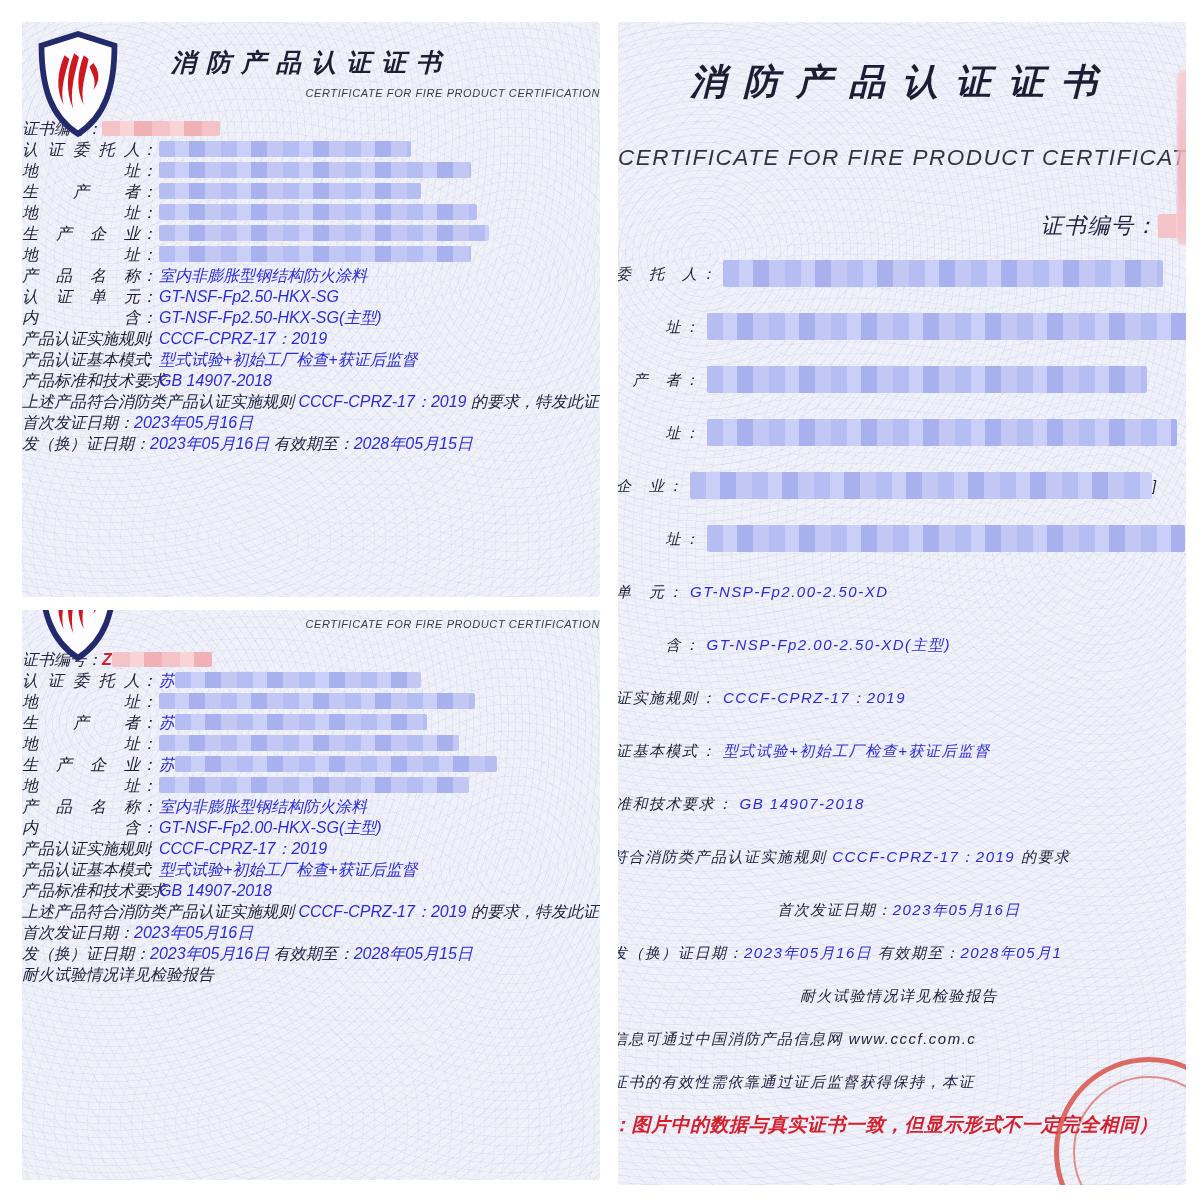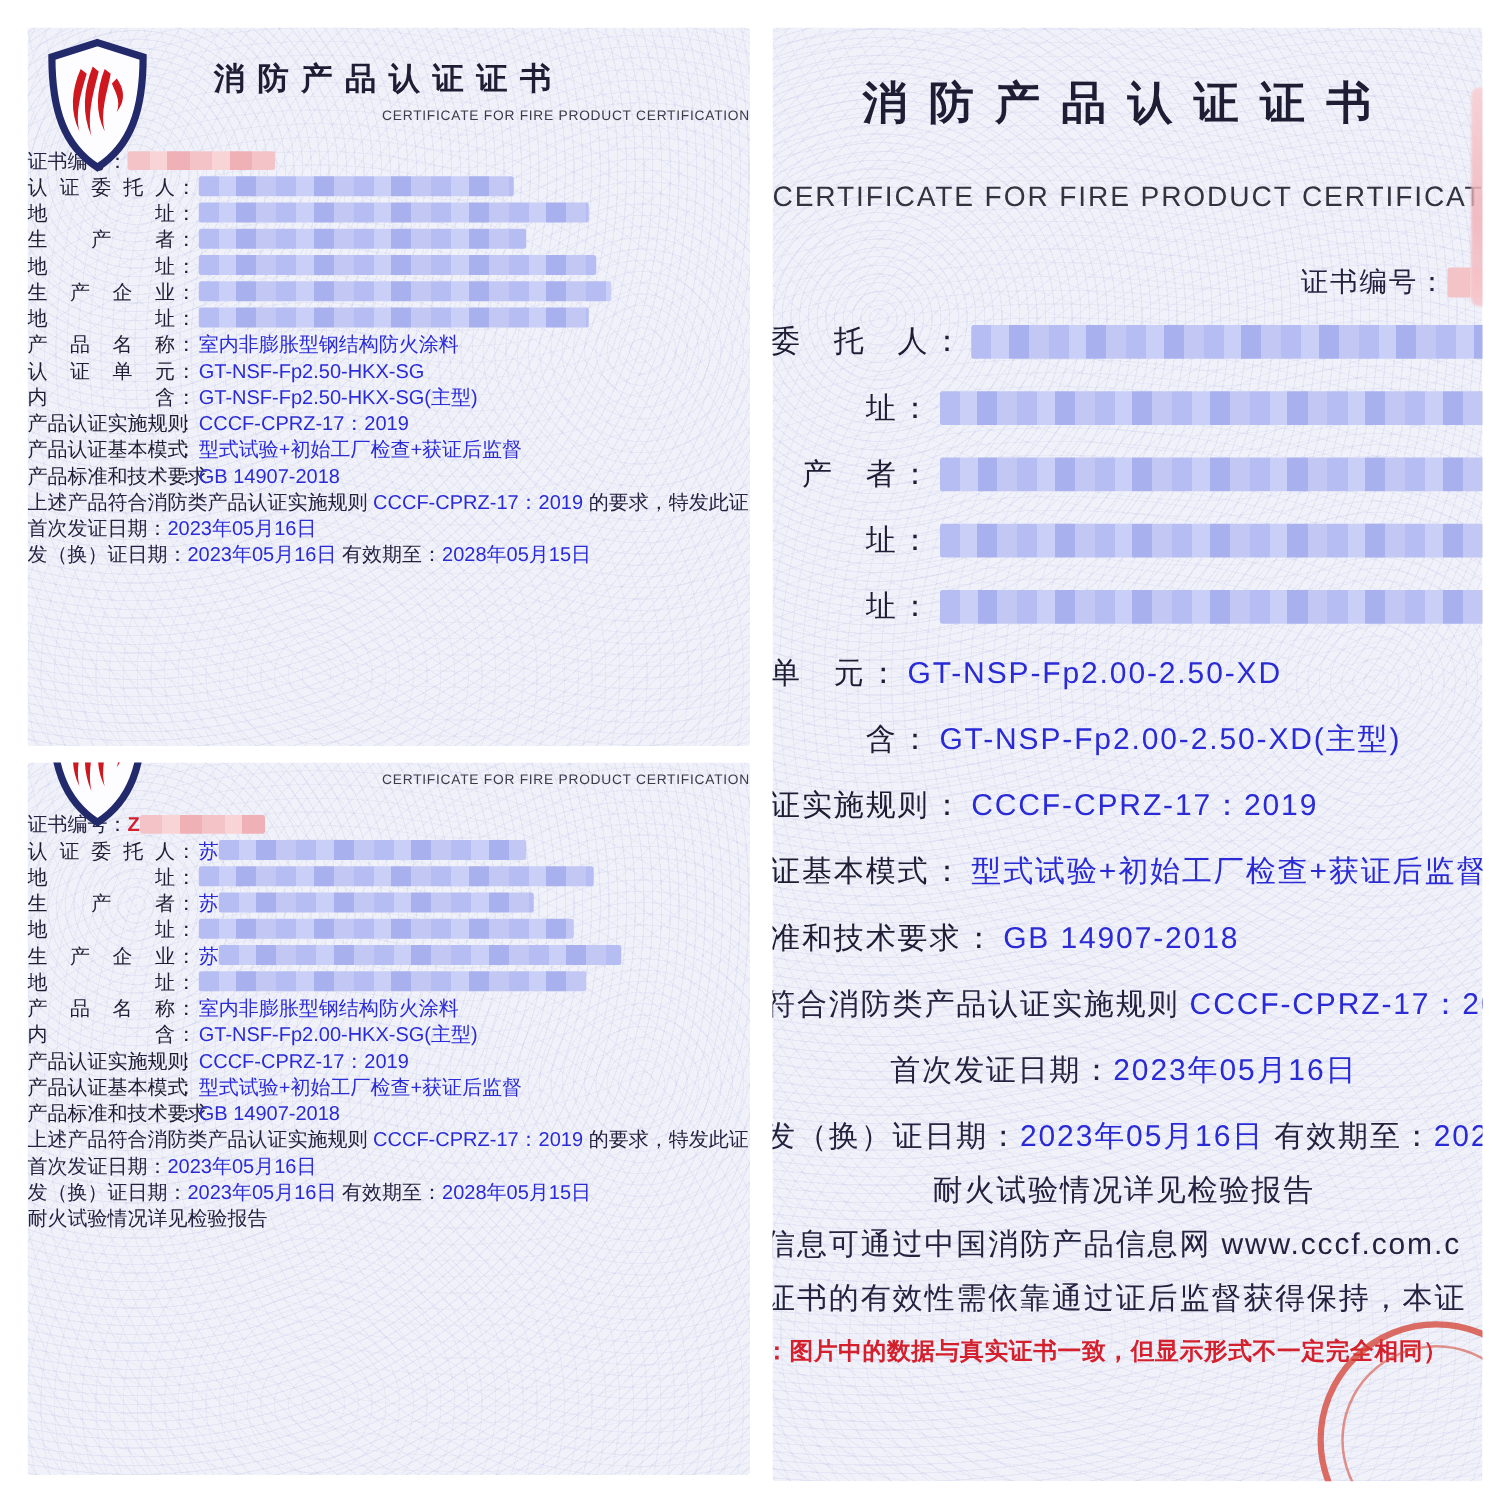--- a/index.html
+++ b/index.html
@@ -3,21 +3,21 @@
 <meta charset="utf-8">
 <style>
   html,body{margin:0;padding:0;background:#ffffff;}
   .page{position:relative;width:1202px;height:1202px;background:#ffffff;overflow:hidden;
         font-family:"Liberation Sans","DejaVu Sans",sans-serif;color:#23233f;}
   .panel{position:absolute;overflow:hidden;background-color:#f0f1f9;border-radius:3px;
     background-image:
       repeating-radial-gradient(circle at 15% 20%, rgba(125,135,205,0.10) 0 1px, transparent 1px 7px),
       repeating-radial-gradient(circle at 85% 45%, rgba(125,135,205,0.08) 0 1px, transparent 1px 9px),
       repeating-radial-gradient(circle at 40% 90%, rgba(125,135,205,0.07) 0 1px, transparent 1px 11px),
-      repeating-radial-gradient(circle at 60% -10%, rgba(125,135,205,0.06) 0 1px, transparent 1px 13px);}
+      repeating-radial-gradient(circle at 60% -10%, rgba(125,135,205,0.06) 0 1px, transparent 1px 13px); font-style: italic;}
   .p-a{left:22px;top:22px;width:578px;height:575px;}
   .p-b{left:22px;top:610px;width:578px;height:570px;}
   .p-right{left:618px;top:22px;width:568px;height:1163px;}
 
   .logo{position:absolute;left:8px;top:8px;width:96px;height:108px;}
   .p-b .logo{top:-56px;}
   .logo svg{width:96px;height:108px;}
 
   .title{margin:24px 0 0 0;text-align:center;font-size:25px;font-weight:bold;
          letter-spacing:10px;color:#1d1d33;}
@@ -34,21 +34,21 @@
 
   .rd{display:inline-block;border-radius:2px;vertical-align:middle;margin-top:-3px;filter:blur(.4px);}
   .rd-blue{height:16px;background:repeating-linear-gradient(90deg,#b6bdf3 0 16px,#cacff7 16px 30px,#a8b0ee 30px 46px,#c2c7f4 46px 62px);}
   .rd-pink{height:15px;background:repeating-linear-gradient(90deg,#f4c3c7 0 18px,#f8d4d6 18px 32px,#efb0b6 32px 50px);}
 
   
   .p-right{letter-spacing:1.5px;}
   .p-right .title{margin-top:36px;font-size:36px;letter-spacing:17px;}
   .p-right .subtitle{margin-top:38px;text-align:left;font-size:22.5px;letter-spacing:1.5px;color:#33333f;white-space:nowrap;}
   .p-right .rows{margin-top:42px;margin-left:-6px;}
-  .p-right .row{height:26px;line-height:26px;margin-bottom:27px;font-size:24px;padding-left:4px;}
+  .p-right .row{height:26px;line-height:26px;margin-bottom:27px;font-size:15px;padding-left:4px;}
   .p-right .row.certno{text-align:right;padding:0;margin-bottom:22px;font-size:22px;}
   .p-right .row.center{text-align:center;padding:0;}
   .p-right .row.cut{padding-left:0;}
   .p-right .rows .row:nth-child(n+14){margin-bottom:17px;}
   .p-right .rows .row:last-child{font-size:19px;letter-spacing:.5px;}
   .p-right .lbl{width:auto;min-width:0;white-space:pre;text-align:left;text-align-last:auto;}
   .p-right .colon{padding:0 6px 0 2px;}
   .p-right .rd-blue{height:27px;}
   .p-right .rd-pink{height:24px;}
 
@@ -129,20 +129,21 @@
 
   <section class="panel p-right">
     <h1 class="title">消防产品认证证书</h1>
     <div class="subtitle">CERTIFICATE FOR FIRE PRODUCT CERTIFICATIO</div>
     <div class="rows">
         <div class="row certno"><span class="c-d">证书编号：</span><span class="rd rd-pink" style="width: 28px;"></span></div>
         <div class="row"><span class="lbl">委　托　人</span><span class="colon">：</span><span class="rd rd-blue" style="width: 440px;"></span></div>
         <div class="row"><span class="lbl">　　　址</span><span class="colon">：</span><span class="rd rd-blue" style="width: 496px;"></span></div>
         <div class="row"><span class="lbl">　产　者</span><span class="colon">：</span><span class="rd rd-blue" style="width: 440px;"></span></div>
         <div class="row"><span class="lbl">　　　址</span><span class="colon">：</span><span class="rd rd-blue" style="width: 470px;"></span></div>
+        <div class="row"><span class="lbl">企　业</span><span class="colon">：</span><span class="rd rd-blue" style="width: 462px;"></span><span class="c-d">]</span></div>
         <div class="row"><span class="lbl">　　　址</span><span class="colon">：</span><span class="rd rd-blue" style="width: 478px;"></span></div>
         <div class="row"><span class="lbl">单　元</span><span class="colon">：</span><span class="c-b">GT-NSP-Fp2.00-2.50-XD</span></div>
         <div class="row"><span class="lbl">　　　含</span><span class="colon">：</span><span class="c-b">GT-NSP-Fp2.00-2.50-XD(主型)</span></div>
         <div class="row"><span class="lbl">证实施规则</span><span class="colon">：</span><span class="c-b">CCCF-CPRZ-17：2019</span></div>
         <div class="row"><span class="lbl">证基本模式</span><span class="colon">：</span><span class="c-b">型式试验+初始工厂检查+获证后监督</span></div>
         <div class="row"><span class="lbl">准和技术要求</span><span class="colon">：</span><span class="c-b">GB 14907-2018</span></div>
         <div class="row cut"><span class="c-d">符合消防类产品认证实施规则 </span><span class="c-b">CCCF-CPRZ-17：2019</span><span class="c-d"> 的要求</span></div>
         <div class="row center"><span class="c-d">首次发证日期：</span><span class="c-b">2023年05月16日</span></div>
         <div class="row cut"><span class="c-d">发（换）证日期：</span><span class="c-b">2023年05月16日</span><span class="c-d"> 有效期至：</span><span class="c-b">2028年05月1</span></div>
         <div class="row center"><span class="c-d">耐火试验情况详见检验报告</span></div>

